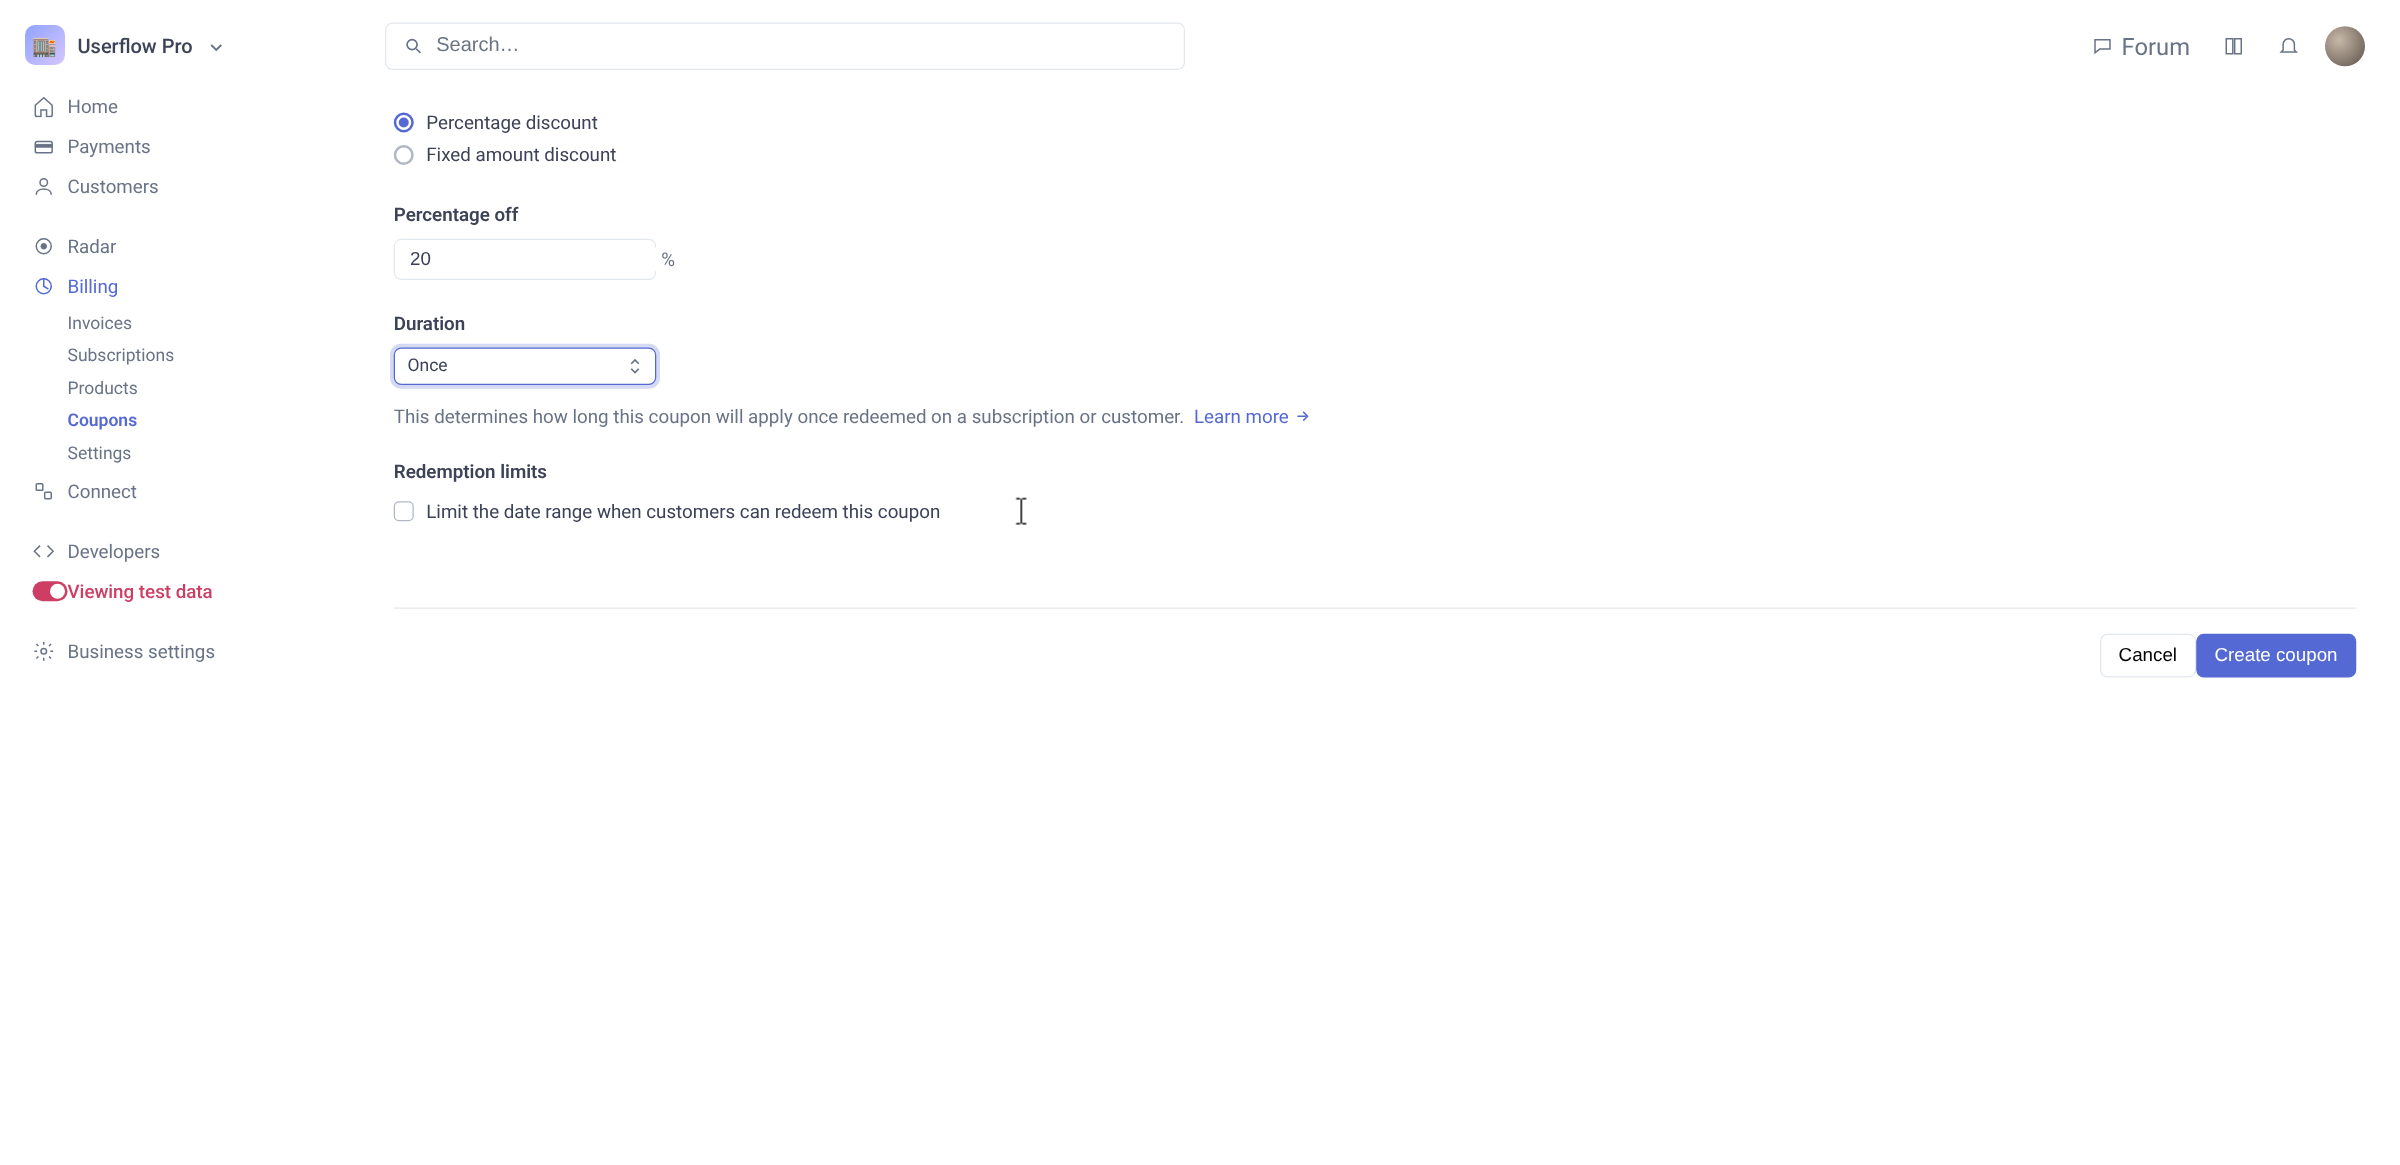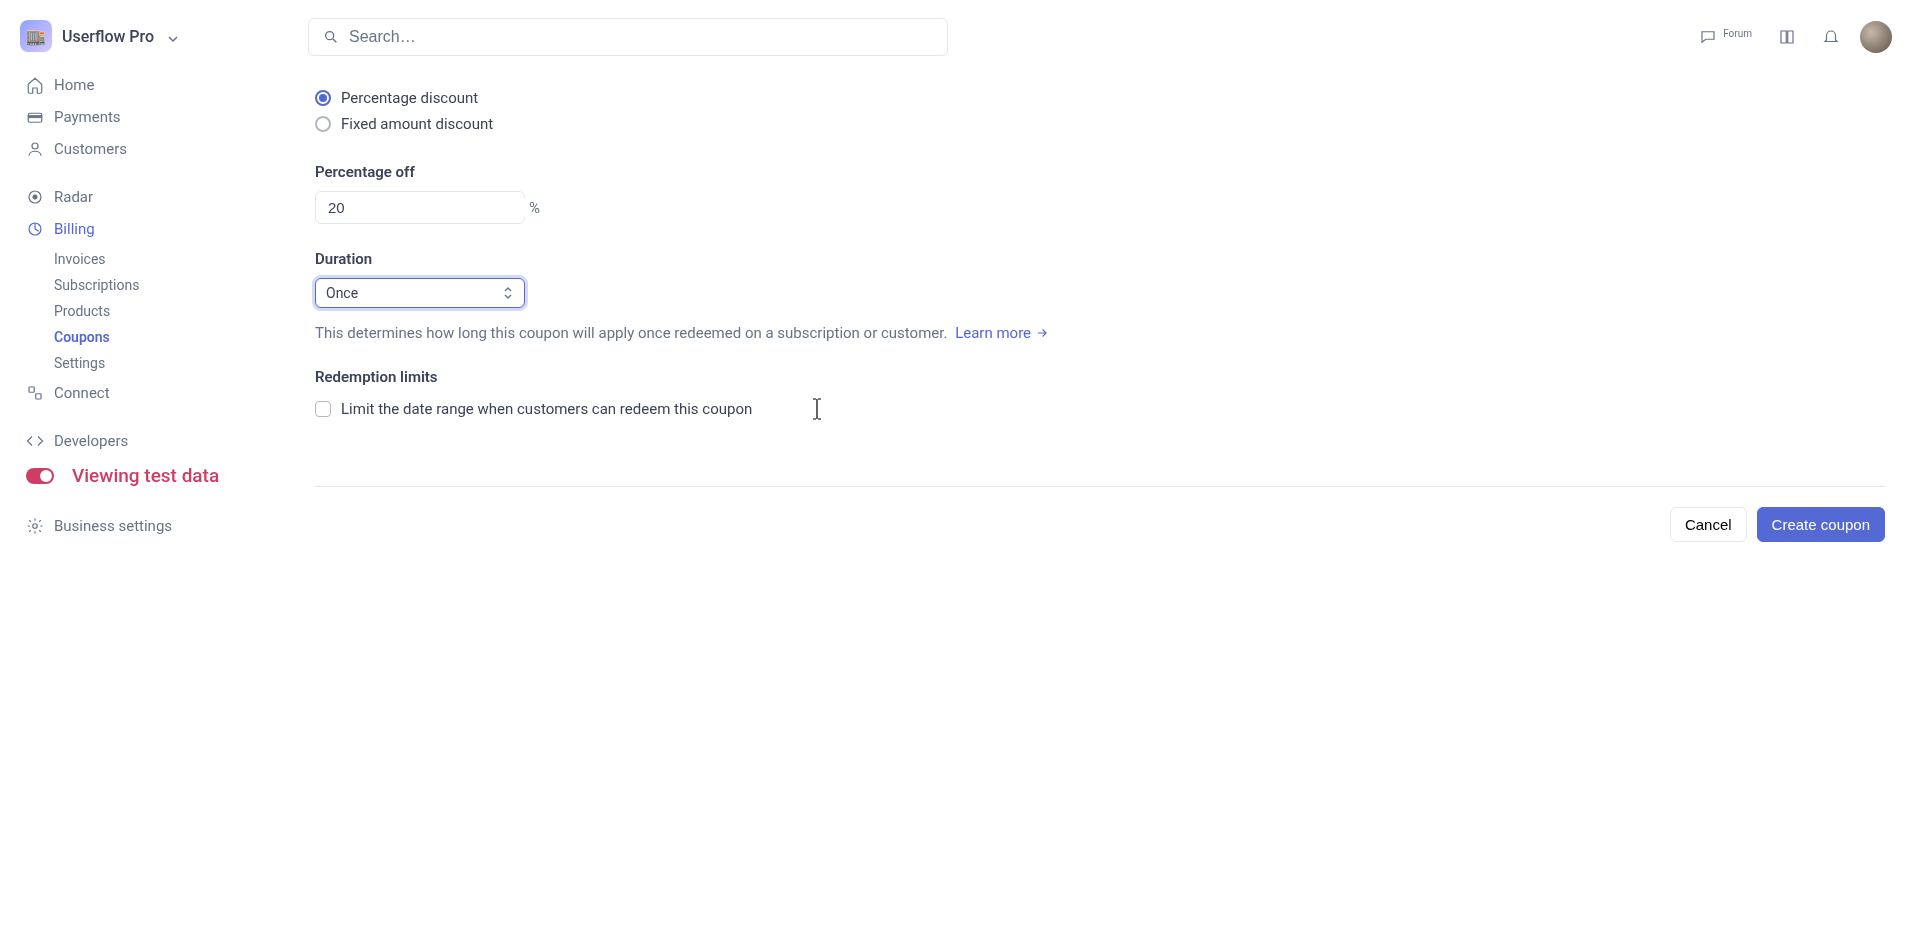--- a/index.html
+++ b/index.html
@@ -91,25 +91,25 @@
     font-size: 14px;
   }
   .nav-sub-item.active {
     color: var(--sidebar-active);
     font-weight: 600;
   }
   .nav-item.active-parent {
     color: var(--sidebar-active);
   }
   .toggle-row {
-    display:flex; align-items:center; gap:18px;
+    display:flex; align-items:center; gap:0;
     padding: 6px 14px;
     color: var(--danger);
     font-weight: 500;
-    font-size: 19px;
+    font-size: 15px;
   }
   .toggle {
     width: 28px; height: 16px;
     border-radius: 999px;
     background: var(--danger);
     position: relative;
     cursor:pointer;
   }
   .toggle::after {
     content:""; position:absolute;
@@ -146,25 +146,25 @@
   .search input {
     border:none; outline:none;
     font-size:16px;
     color: var(--text);
     flex:1;
     background:transparent;
   }
   .search input::placeholder { color: var(--muted); }
   .topbar-spacer { flex:1; }
   .top-icon-btn {
-    display:flex; align-items:flex-start; gap:6px;
+    display:flex; align-items:center; gap:6px;
     color: var(--muted);
     padding: 4px 6px;
     cursor:pointer;
-    font-size:10px;
+    font-size:19px;
   }
   .top-icon-btn .icon { width:18px; height:18px; display:flex; }
   .top-icon-btn .icon svg { width:100%; height:100%; fill: currentColor; }
   .avatar {
     width:32px; height:32px;
     border-radius:50%;
     background: radial-gradient(circle at 35% 35%, #c8b8a8, #5a5148);
     cursor:pointer;
   }
   
@@ -264,21 +264,20 @@
     cursor:pointer;
     margin-left:4px;
   }
   .learn-more .icon { width:14px; height:14px; display:inline-flex; }
   .footer {
     border-top: 1px solid var(--border);
     margin-top: 48px;
     padding: 20px 0;
     display:flex;
     justify-content:flex-end;
-    gap: 10px;
   }
   .btn {
     padding: 8px 14px;
     border-radius:6px;
     font-size:15px;
     cursor:pointer;
     border:1px solid var(--border);
     background:#fff;
   }
   .btn.primary {

